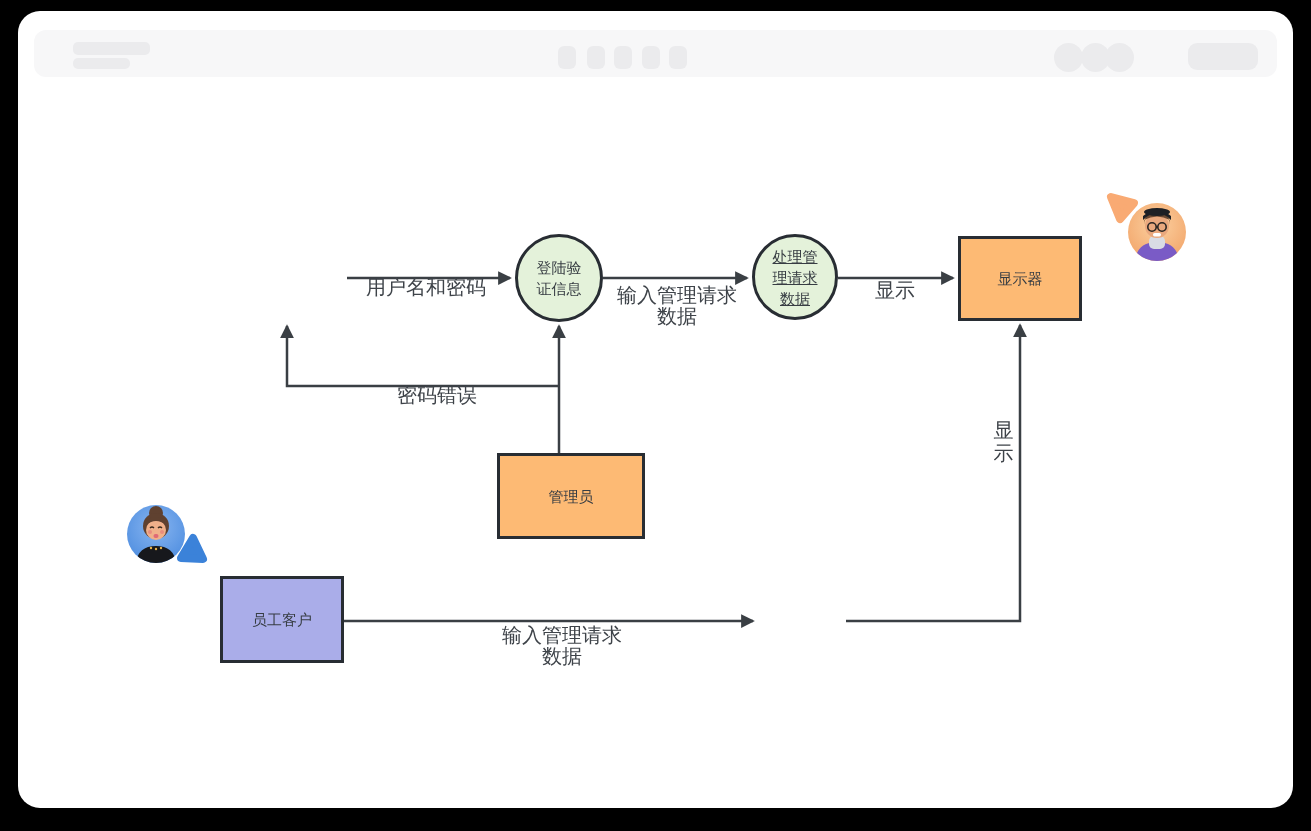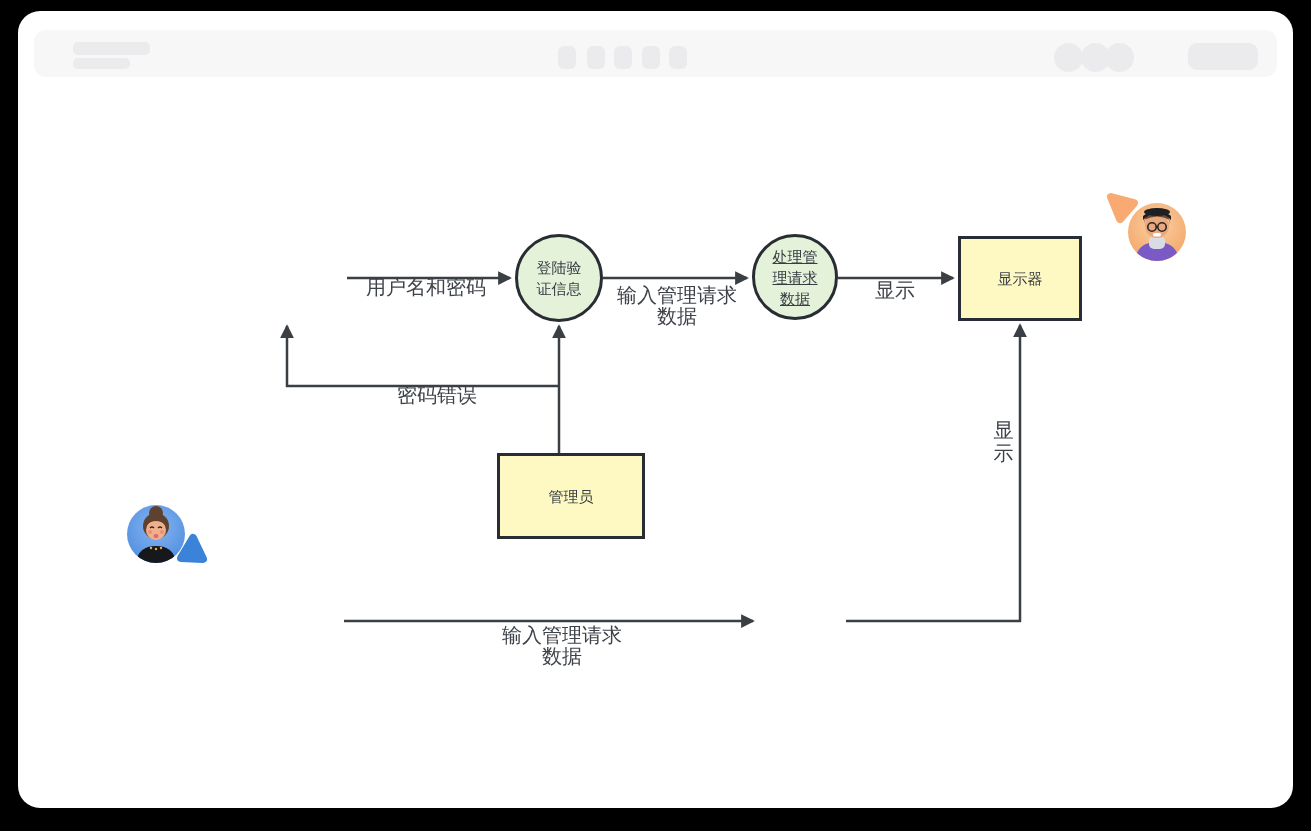--- a/index.html
+++ b/index.html
@@ -21,21 +21,21 @@
   .ph-sq{top:16px;width:18px;height:23px;border-radius:6px;}
   .ph-circle{top:13px;width:29px;height:29px;border-radius:50%;}
   .ph-pill{left:1154px;top:13px;width:70px;height:27px;border-radius:9px;}
   
   .node{
     position:absolute;display:flex;align-items:center;justify-content:center;
     border:3px solid #282d33;font-size:15px;color:#373d43;
     box-sizing:border-box;text-align:center;line-height:1.4;
   }
   .rect-purple{background:#aaade9;}
-  .rect-cyan{background:#fef9c3;text-align:center;}
+  .rect-cyan{background:#fdba74;text-align:center;}
   .circ{border-radius:50%;background:#e4f2da;}
   
   .edges{position:absolute;left:0;top:0;width:1275px;height:797px;pointer-events:none;}
   .edge-label{
     position:absolute;transform:translate(-50%,-50%);
     font-size:20px;color:#3e4349;text-align:center;line-height:21px;
     white-space:nowrap;
     margin-top:28px;
   }
   .edge-label.vertical{white-space:normal;width:17px;word-break:break-all;line-height:23px;}
@@ -110,20 +110,23 @@
   </div>
 
   <div class="node rect-cyan" style="left:940px;top:225px;width:124px;height:85px;">
     <span>显示器</span>
   </div>
 
   <div class="node rect-cyan" style="left:479px;top:442px;width:148px;height:86px;">
     <span>管理员</span>
   </div>
 
+  <div class="node rect-purple" style="left:202px;top:565px;width:124px;height:87px;">
+    <span>员工客户</span>
+  </div>
 
 
   <div class="edge-label" style="left:408px;top:248px;">用户名和密码</div>
 
   <div class="edge-label" style="left:659px;top:267px;">
     <span>输入管理请求</span><br>
     <span>数据</span>
   </div>
 
   <div class="edge-label" style="left:877px;top:251px;">显示</div>

